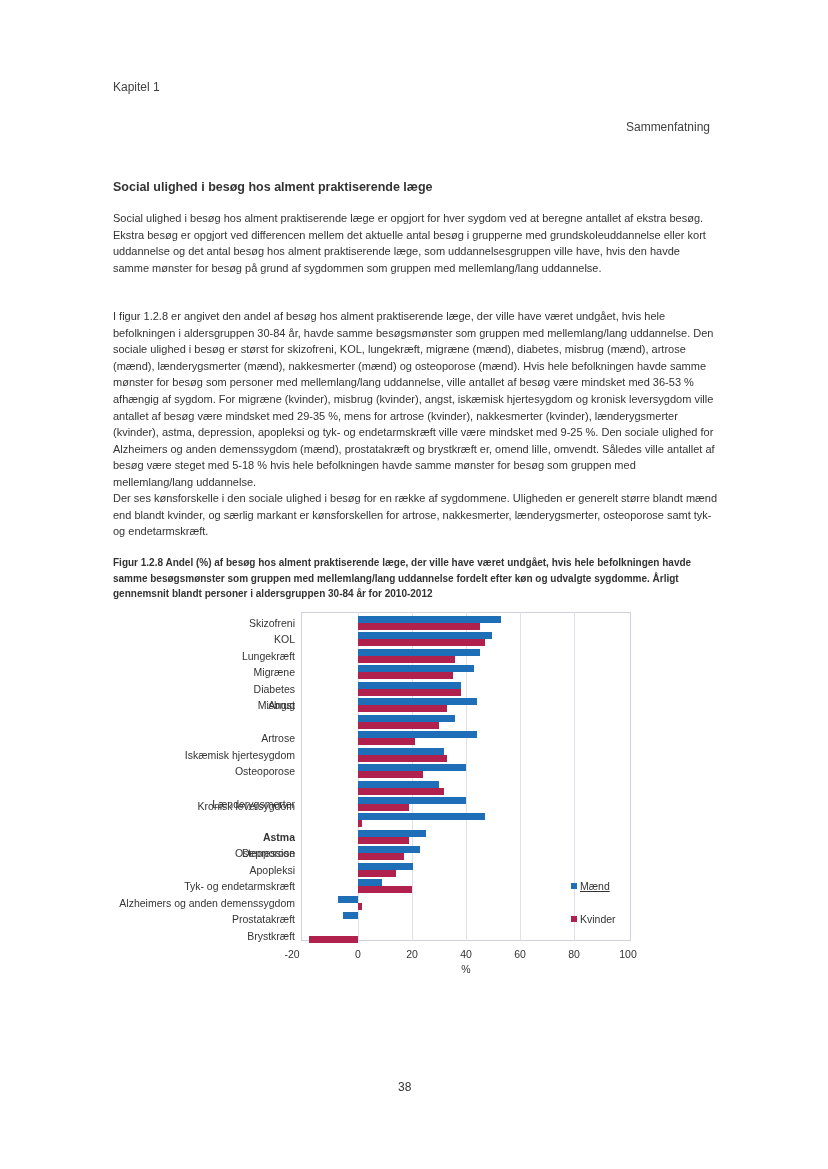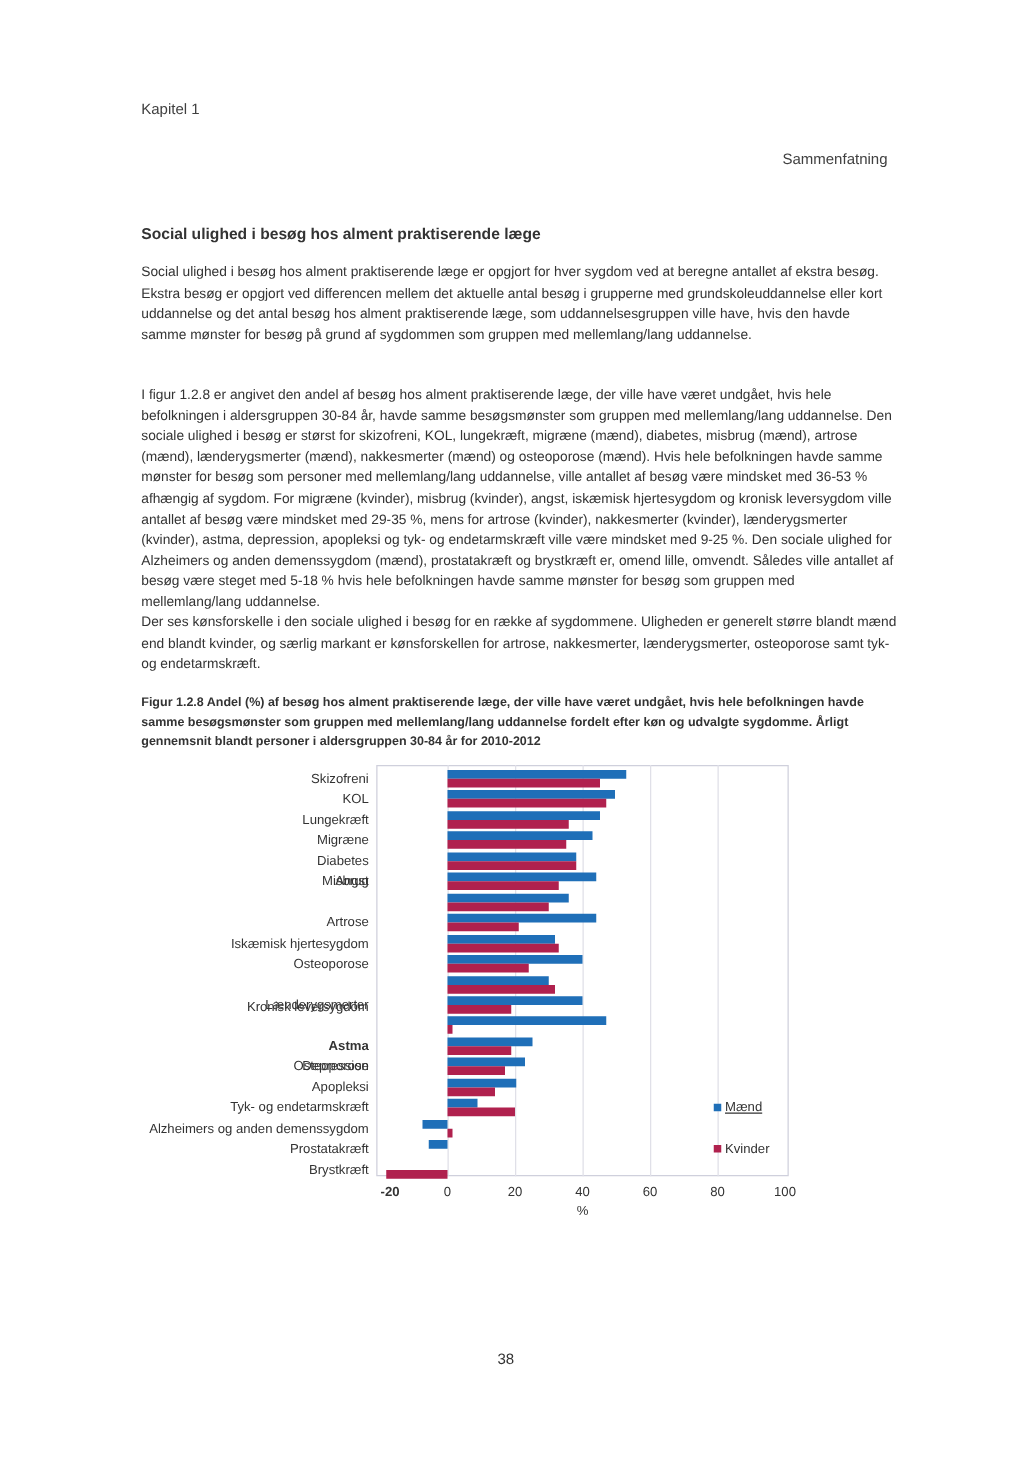--- a/index.html
+++ b/index.html
@@ -35,21 +35,21 @@
 <div class="section-title">Social ulighed i besøg hos alment praktiserende læge</div>
 
 <div class="para p1">Social ulighed i besøg hos alment praktiserende læge er opgjort for hver sygdom ved at beregne antallet af ekstra besøg. Ekstra besøg er opgjort ved differencen mellem det aktuelle antal besøg i grupperne med grundskoleuddannelse eller kort uddannelse og det antal besøg hos alment praktiserende læge, som uddannelsesgruppen ville have, hvis den havde samme mønster for besøg på grund af sygdommen som gruppen med mellemlang/lang uddannelse.</div>
 <div class="para p2">I figur 1.2.8 er angivet den andel af besøg hos alment praktiserende læge, der ville have været undgået, hvis hele befolkningen i aldersgruppen 30-84 år, havde samme besøgsmønster som gruppen med mellemlang/lang uddannelse. Den sociale ulighed i besøg er størst for skizofreni, KOL, lungekræft, migræne (mænd), diabetes, misbrug (mænd), artrose (mænd), lænderygsmerter (mænd), nakkesmerter (mænd) og osteoporose (mænd). Hvis hele befolkningen havde samme mønster for besøg som personer med mellemlang/lang uddannelse, ville antallet af besøg være mindsket med 36-53 % afhængig af sygdom. For migræne (kvinder), misbrug (kvinder), angst, iskæmisk hjertesygdom og kronisk leversygdom ville antallet af besøg være mindsket med 29-35 %, mens for artrose (kvinder), nakkesmerter (kvinder), lænderygsmerter (kvinder), astma, depression, apopleksi og tyk- og endetarmskræft ville være mindsket med 9-25 %. Den sociale ulighed for Alzheimers og anden demenssygdom (mænd), prostatakræft og brystkræft er, omend lille, omvendt. Således ville antallet af besøg være steget med 5-18 % hvis hele befolkningen havde samme mønster for besøg som gruppen med mellemlang/lang uddannelse.</div>
 <div class="para p3">Der ses kønsforskelle i den sociale ulighed i besøg for en række af sygdommene. Uligheden er generelt større blandt mænd end blandt kvinder, og særlig markant er kønsforskellen for artrose, nakkesmerter, lænderygsmerter, osteoporose samt tyk- og endetarmskræft.</div>
 
 <div class="fig-caption">Figur 1.2.8   Andel (%) af besøg hos alment praktiserende læge, der ville have været undgået, hvis hele befolkningen havde samme besøgsmønster som gruppen med mellemlang/lang uddannelse fordelt efter køn og udvalgte sygdomme. Årligt gennemsnit blandt personer i aldersgruppen 30-84 år for 2010-2012</div>
 
 <div class="chart" id="chart">
   <div class="plot-frame"></div>
-<div class="tick" style="left: 312px; font-weight: bold;">-20</div>
+<div class="tick" style="left: 292px;">-20</div>
     <div class="gridline" style="left: 358px;"></div>
     <div class="tick" style="left: 358px;">0</div>
     <div class="gridline" style="left: 412px;"></div>
     <div class="tick" style="left: 412px;">20</div>
     <div class="gridline" style="left: 466px;"></div>
     <div class="tick" style="left: 466px;">40</div>
     <div class="gridline" style="left: 520px;"></div>
     <div class="tick" style="left: 520px;">60</div>
     <div class="gridline" style="left: 574px;"></div>
     <div class="tick" style="left: 574px;">80</div>

